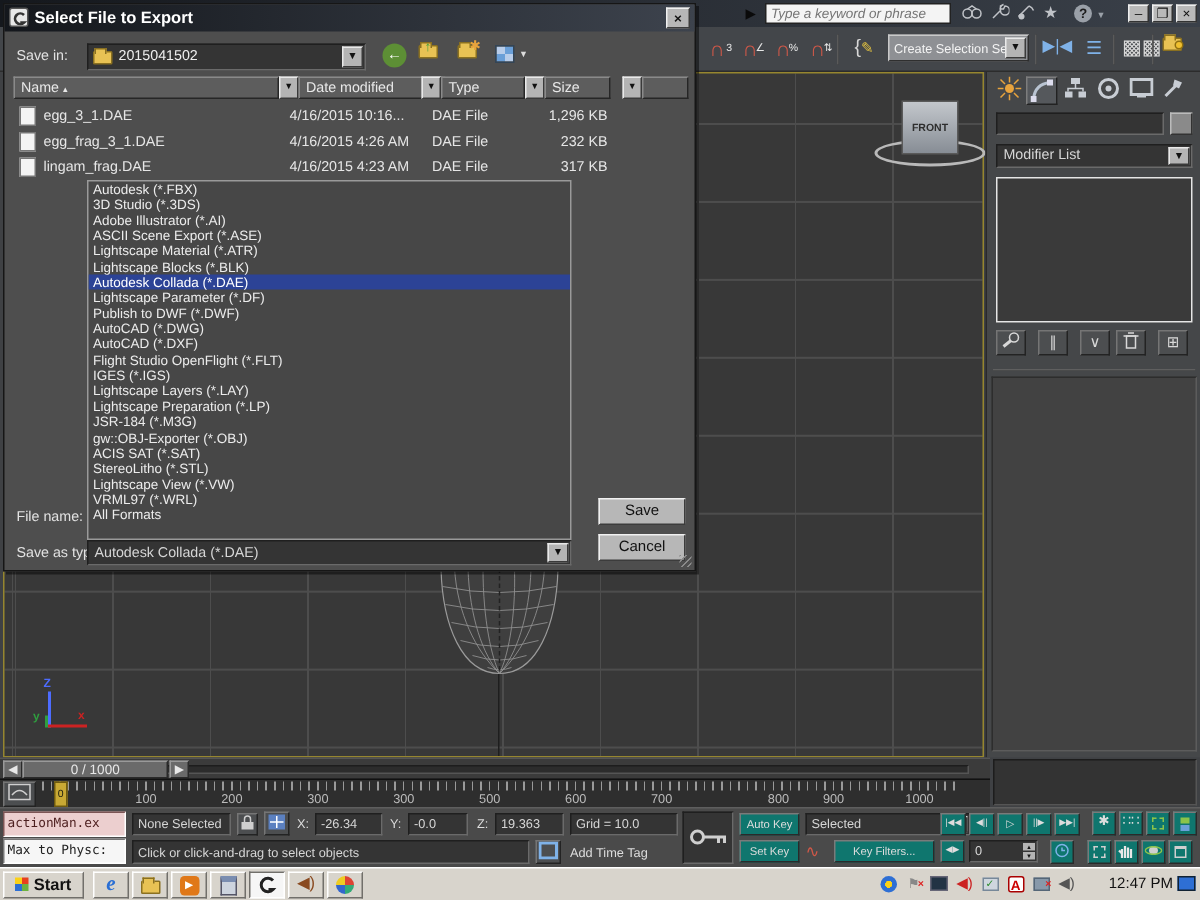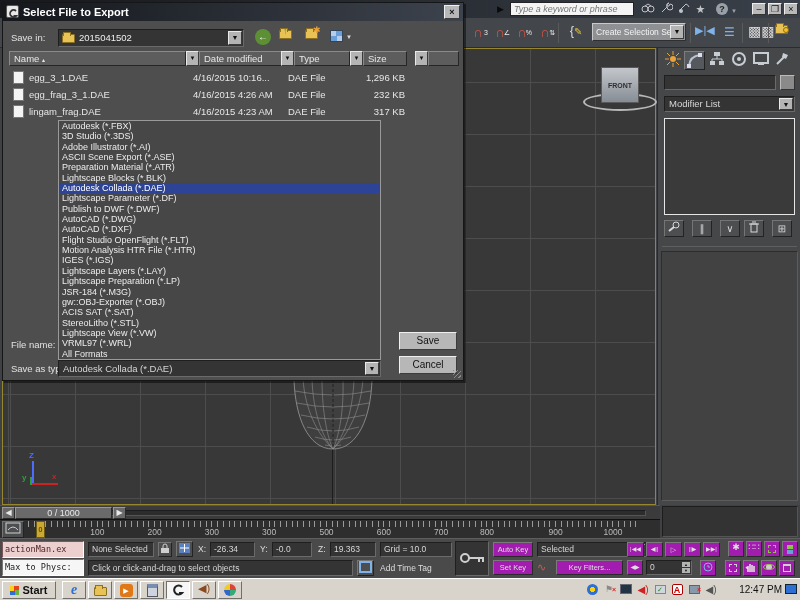--- a/index.html
+++ b/index.html
@@ -1,21 +1,21 @@
 <!DOCTYPE html>
 <html><head>
 <meta charset="utf-8">
 <style>
   *{box-sizing:border-box;margin:0;padding:0}
   html,body{width:800px;height:600px;overflow:hidden}
   body{font-family:"Liberation Sans",sans-serif;font-size:10px;color:#ddd;background:#3c3c3c}
   .abs{position:absolute}
   .screen{position:relative;width:800px;height:600px;background:#3f4144;overflow:hidden}
   .sbtn{background:#b7b7b7;border:1px solid;border-color:#f0f0f0 #3c3c3c #3c3c3c #f0f0f0;color:#111;text-align:center}
-  .dbtn{background:#a21caf;border:1px solid;border-color:#7a7a7a #2a2a2a #2a2a2a #7a7a7a;color:#ddd;text-align:center}
+  .dbtn{background:#0f766e;border:1px solid;border-color:#7a7a7a #2a2a2a #2a2a2a #7a7a7a;color:#ddd;text-align:center}
   .fld{background:#343434;border:1px solid;border-color:#1f1f1f #6a6a6a #6a6a6a #1f1f1f;color:#d6d6d6}
   
   .titlebar{left:0;top:0;width:800px;height:18px;background:linear-gradient(90deg,#15181d,#3a4049)}
   .search{left:510px;top:2px;width:124px;height:14px;background:#f4f4f4;border:1px solid #222;color:#888;font-style:italic;font-size:9px;padding:1px 3px}
   .tb-ico{top:2px;width:15px;height:14px;color:#b9bcc0;font-size:11px;line-height:14px;text-align:center}
   .winbtn{top:3px;width:14px;height:12px;background:#b9b9b9;border:1px solid;border-color:#eee #333 #333 #eee;color:#111;font-size:9px;line-height:10px;text-align:center}
   
   .toolbar{left:0;top:18px;width:800px;height:30px;background:#43464a;border-bottom:1px solid #2c2c2c}
   .magnet{top:5px;width:20px;height:20px;color:#d05848;font-size:14px;font-weight:bold;text-align:center;line-height:18px}
   .magnet small{position:absolute;right:0;bottom:1px;font-size:7px;color:#e8e8e8;font-weight:normal}
@@ -219,21 +219,21 @@
         </svg></div>
     <div class="abs ticks"></div>
     <div id="ruler-labels" class="abs" style="left:0;top:0;width:660px;height:19px">
         <span class="rlab" style="left: 97.3px;">100</span>
         <span class="rlab" style="left: 154.6px;">200</span>
         <span class="rlab" style="left: 211.9px;">300</span>
         <span class="rlab" style="left: 269.2px;">300</span>
         <span class="rlab" style="left: 326.5px;">500</span>
         <span class="rlab" style="left: 383.8px;">600</span>
         <span class="rlab" style="left: 441.1px;">700</span>
-        <span class="rlab" style="left: 487px;">800</span>
+        <span class="rlab" style="left: 519px;">800</span>
         <span class="rlab" style="left: 555.7px;">900</span>
         <span class="rlab" style="left: 613px;">1000</span>
       </div>
     <div class="abs fmarker"><span>0</span></div>
   </div>
 
   <div class="abs statusbar">
     <div class="abs mono" style="left:2px;top:2px;width:82px;height:17px;background:#eccfcf;border:1px solid;border-color:#7c5555 #fff #fff #7c5555;color:#4d1f1f;font-size:8.5px;line-height:15px;padding-left:2px;overflow:hidden;white-space:nowrap"><span>actionMan.ex</span></div>
     <div class="abs mono" style="left:2px;top:20px;width:82px;height:17px;background:#f6f6f6;border:1px solid;border-color:#777 #fff #fff #777;color:#222;font-size:8.5px;line-height:15px;padding-left:2px;overflow:hidden;white-space:nowrap"><span>Max to Physc:</span></div>
 
@@ -408,29 +408,28 @@
           <span class="fc f-type">DAE File</span>
           <span class="fc f-size">317 KB</span>
         </div>
       </div>
 
     <div id="format-list" class="abs fmtlist">
         <div class="fmt">Autodesk (*.FBX)</div>
         <div class="fmt">3D Studio (*.3DS)</div>
         <div class="fmt">Adobe Illustrator (*.AI)</div>
         <div class="fmt">ASCII Scene Export (*.ASE)</div>
-        <div class="fmt">Preparation Material (*.ATR)</div>
+        <div class="fmt">Lightscape Material (*.ATR)</div>
         <div class="fmt">Lightscape Blocks (*.BLK)</div>
         <div class="fmt sel">Autodesk Collada (*.DAE)</div>
         <div class="fmt">Lightscape Parameter (*.DF)</div>
         <div class="fmt">Publish to DWF (*.DWF)</div>
         <div class="fmt">AutoCAD (*.DWG)</div>
         <div class="fmt">AutoCAD (*.DXF)</div>
         <div class="fmt">Flight Studio OpenFlight (*.FLT)</div>
-        <div class="fmt">Motion Analysis HTR File (*.HTR)</div>
         <div class="fmt">IGES (*.IGS)</div>
         <div class="fmt">Lightscape Layers (*.LAY)</div>
         <div class="fmt">Lightscape Preparation (*.LP)</div>
         <div class="fmt">JSR-184 (*.M3G)</div>
         <div class="fmt">gw::OBJ-Exporter (*.OBJ)</div>
         <div class="fmt">ACIS SAT (*.SAT)</div>
         <div class="fmt">StereoLitho (*.STL)</div>
         <div class="fmt">Lightscape View (*.VW)</div>
         <div class="fmt">VRML97 (*.WRL)</div>
         <div class="fmt">All Formats</div>

